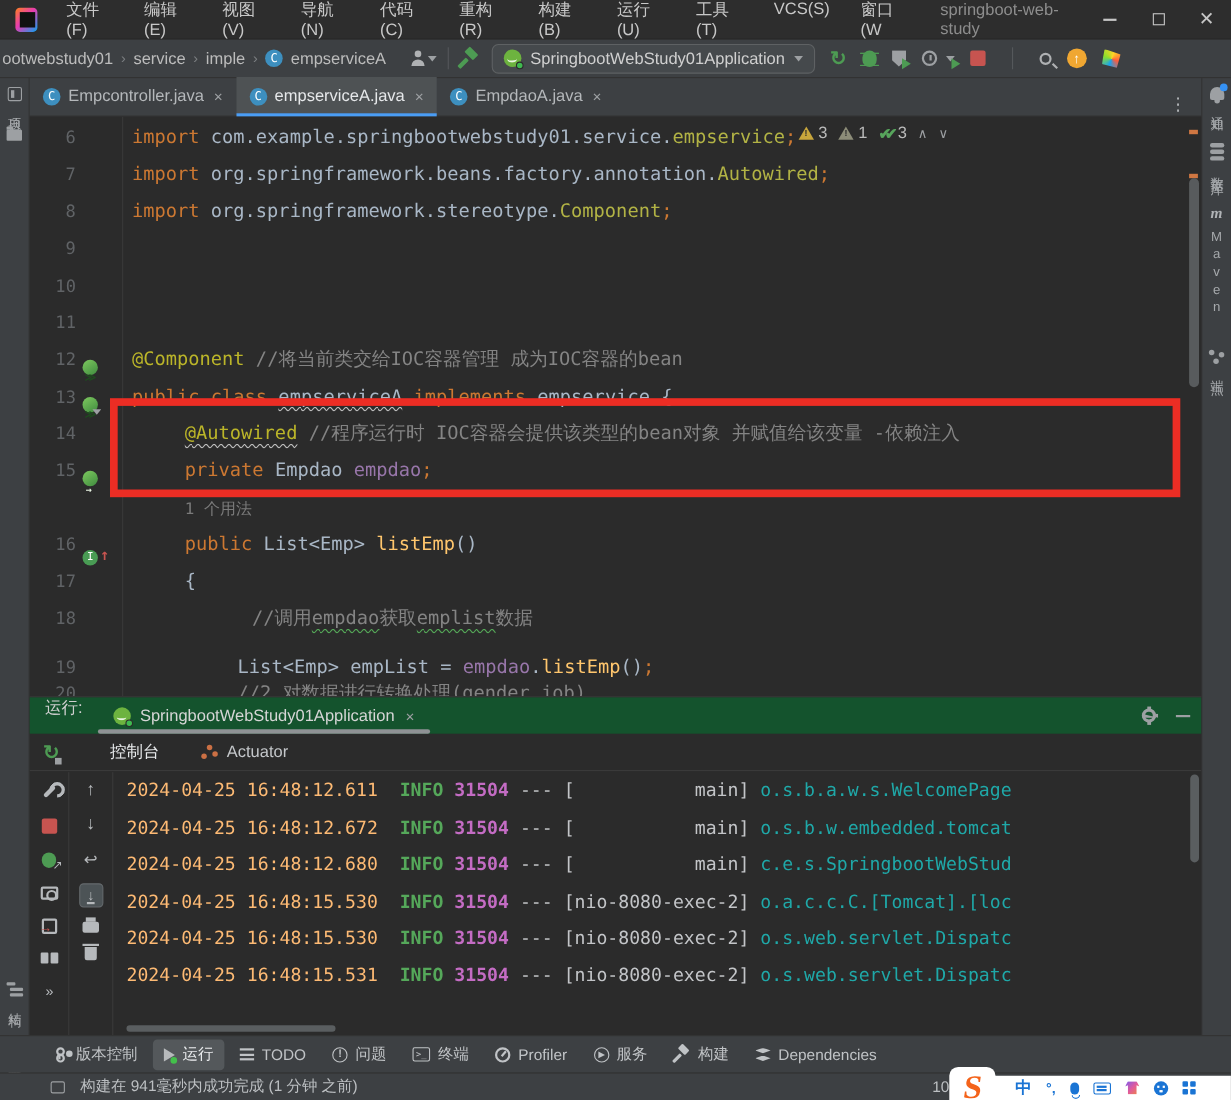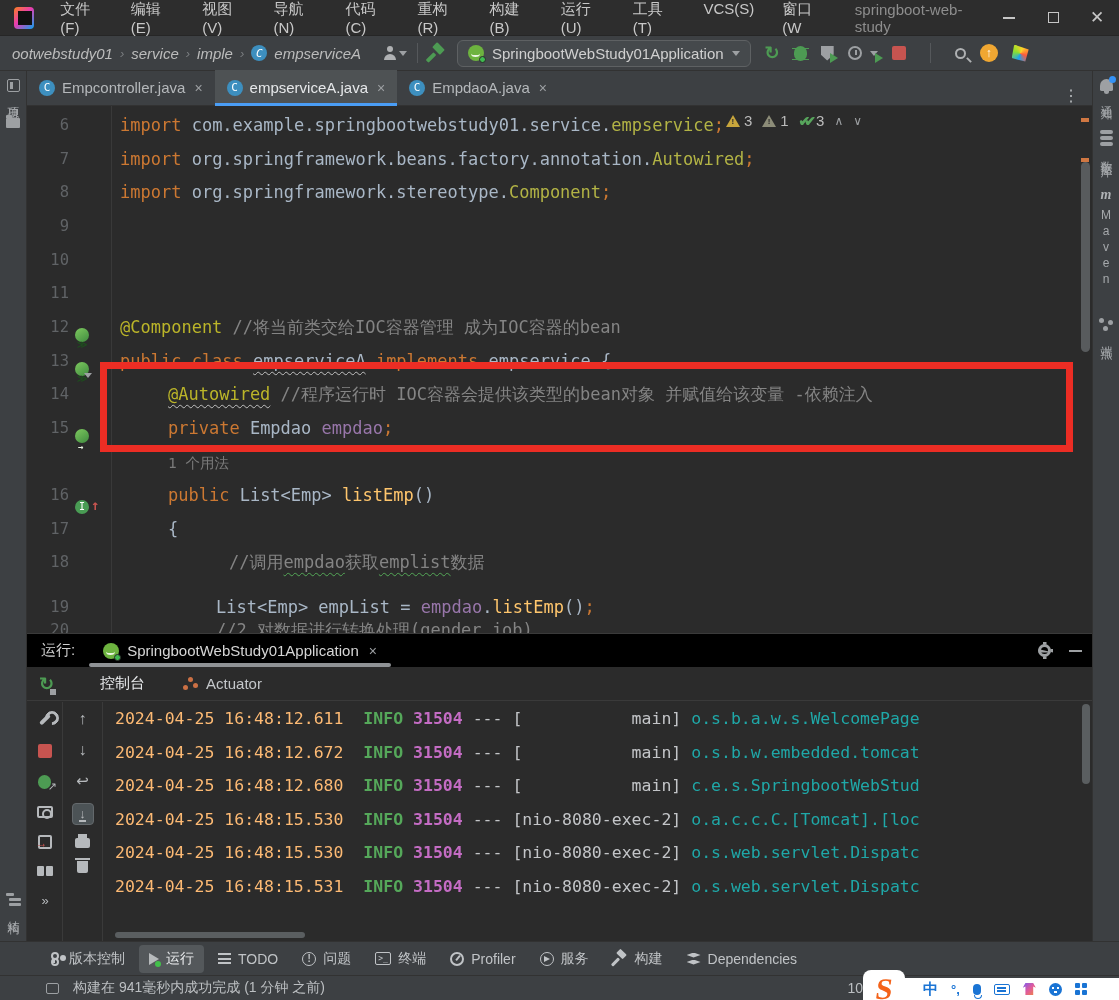--- a/index.html
+++ b/index.html
@@ -17,21 +17,21 @@
   .menu-item{padding:4px 12px;font-size:15px;color:#c8c8c8;border-radius:3px;cursor:default;}
   .win-title{margin-left:18px;font-size:15px;color:#8d8d8d;}
   .win-controls{margin-left:auto;display:flex;align-items:center;}
   .win-btn{width:44px;height:36px;display:flex;align-items:center;justify-content:center;color:#c6c6c6;}
   .i-minimize-icon b{display:block;width:12px;height:2px;background:#c6c6c6;}
   .i-maximize-icon b{display:block;width:11px;height:11px;border:1.5px solid #c6c6c6;}
   .i-close-icon{font-size:17px;color:#c6c6c6;font-weight:400;}
 
   
   .toolbar{position:absolute;left:0;top:36px;width:1119px;height:35px;background:#3d4043;display:flex;align-items:center;border-bottom:1px solid #323232;}
-  .crumbs{display:flex;align-items:center;font-size:15px;color:#bcbcbc;gap:7px;padding-left:12px;font-style:italic;}
+  .crumbs{display:flex;align-items:flex-start;font-size:15px;color:#bcbcbc;gap:7px;padding-left:2px;}
   .crumb-sep{color:#7b7e81;font-size:13px;}
   .class-ball{width:16px;height:16px;border-radius:50%;background:#3d8fbf;color:#fff;font-size:11px;display:inline-flex;align-items:center;justify-content:center;font-family:"DejaVu Sans Mono",monospace;}
   .tb-sep{width:1px;height:20px;background:#55585b;margin:0 10px;}
   .user-wrap{display:flex;align-items:center;margin-left:22px;gap:2px;}
   .caret-down{width:0;height:0;border-left:4px solid transparent;border-right:4px solid transparent;border-top:5px solid #9da0a3;display:inline-block;}
   .run-combo{display:flex;align-items:center;gap:8px;background:#45494c;border:1px solid #5e6163;border-radius:6px;height:27px;padding:0 10px;font-size:15px;color:#d0d0d0;}
   .spring-ball{position:relative;width:16px;height:16px;border-radius:50%;background:#6db33f;}
   .spring-ball::after{content:"";position:absolute;left:3px;top:5px;width:9px;height:5px;border-radius:50%;border-bottom:2px solid #e9f5e0;}
   .spring-ball i{position:absolute;right:-2px;bottom:-2px;width:7px;height:7px;border-radius:50%;background:#3fba50;border:1px solid #2b2b2b;}
   .tb-icons{display:flex;align-items:center;gap:14px;margin-left:14px;}
@@ -112,21 +112,21 @@
   .dblcheck{color:#57a55c;font-weight:bold;letter-spacing:-6px;margin-right:6px;font-size:14px;}
   .chev{color:#9da0a3;font-size:12px;}
   .ed-scroll{position:absolute;right:2px;top:56px;width:9px;height:190px;background:#585b5d;border-radius:5px;}
   .ed-mark{position:absolute;right:3px;width:8px;height:4px;background:#d07742;}
 
   
   .redbox{position:absolute;left:100px;top:362px;width:973px;height:90px;border:7px solid #ec2d24;z-index:30;}
 
   
   .runpanel{position:absolute;left:27px;top:633px;width:1065px;height:308px;background:#2b2b2b;border-top:1px solid #3a3a3a;}
-  .run-header{height:33px;background:#000000;display:flex;align-items:center;padding-left:14px;font-size:15px;position:relative;}
+  .run-header{height:33px;background:#14532d;display:flex;align-items:flex-start;padding-left:14px;font-size:15px;position:relative;}
   .run-label{color:#cfcfcf;margin-right:20px;}
   .run-tab{display:flex;align-items:center;gap:8px;color:#d6d6d6;position:relative;height:33px;padding:0 8px;}
   .run-tab::after{content:"";position:absolute;left:-6px;bottom:0;width:calc(100% + 12px);height:4px;background:#8f9295;border-radius:2px;}
   .run-header-right{position:absolute;right:10px;top:0;height:33px;display:flex;align-items:center;gap:18px;}
   .gear{position:relative;width:13px;height:13px;border:3px solid #9da0a3;border-radius:50%;}
   .gear::before{content:"";position:absolute;left:1.5px;top:-5px;width:4px;height:17px;background:#9da0a3;clip-path:polygon(0 0,100% 0,100% 15%,0 15%,0 85%,100% 85%,100% 100%,0 100%);}
   .gear::after{content:"";position:absolute;left:-5px;top:1.5px;width:17px;height:4px;background:#9da0a3;clip-path:polygon(0 0,15% 0,15% 100%,0 100%,85% 100%,85% 0,100% 0,100% 100%);}
   .minim{width:13px;height:2px;background:#9da0a3;}
   .run-tabs2{height:34px;display:flex;align-items:center;gap:26px;padding-left:12px;border-bottom:1px solid #3a3a3a;font-size:15px;}
   .rt2{display:flex;align-items:center;gap:8px;color:#c4c7ca;}

